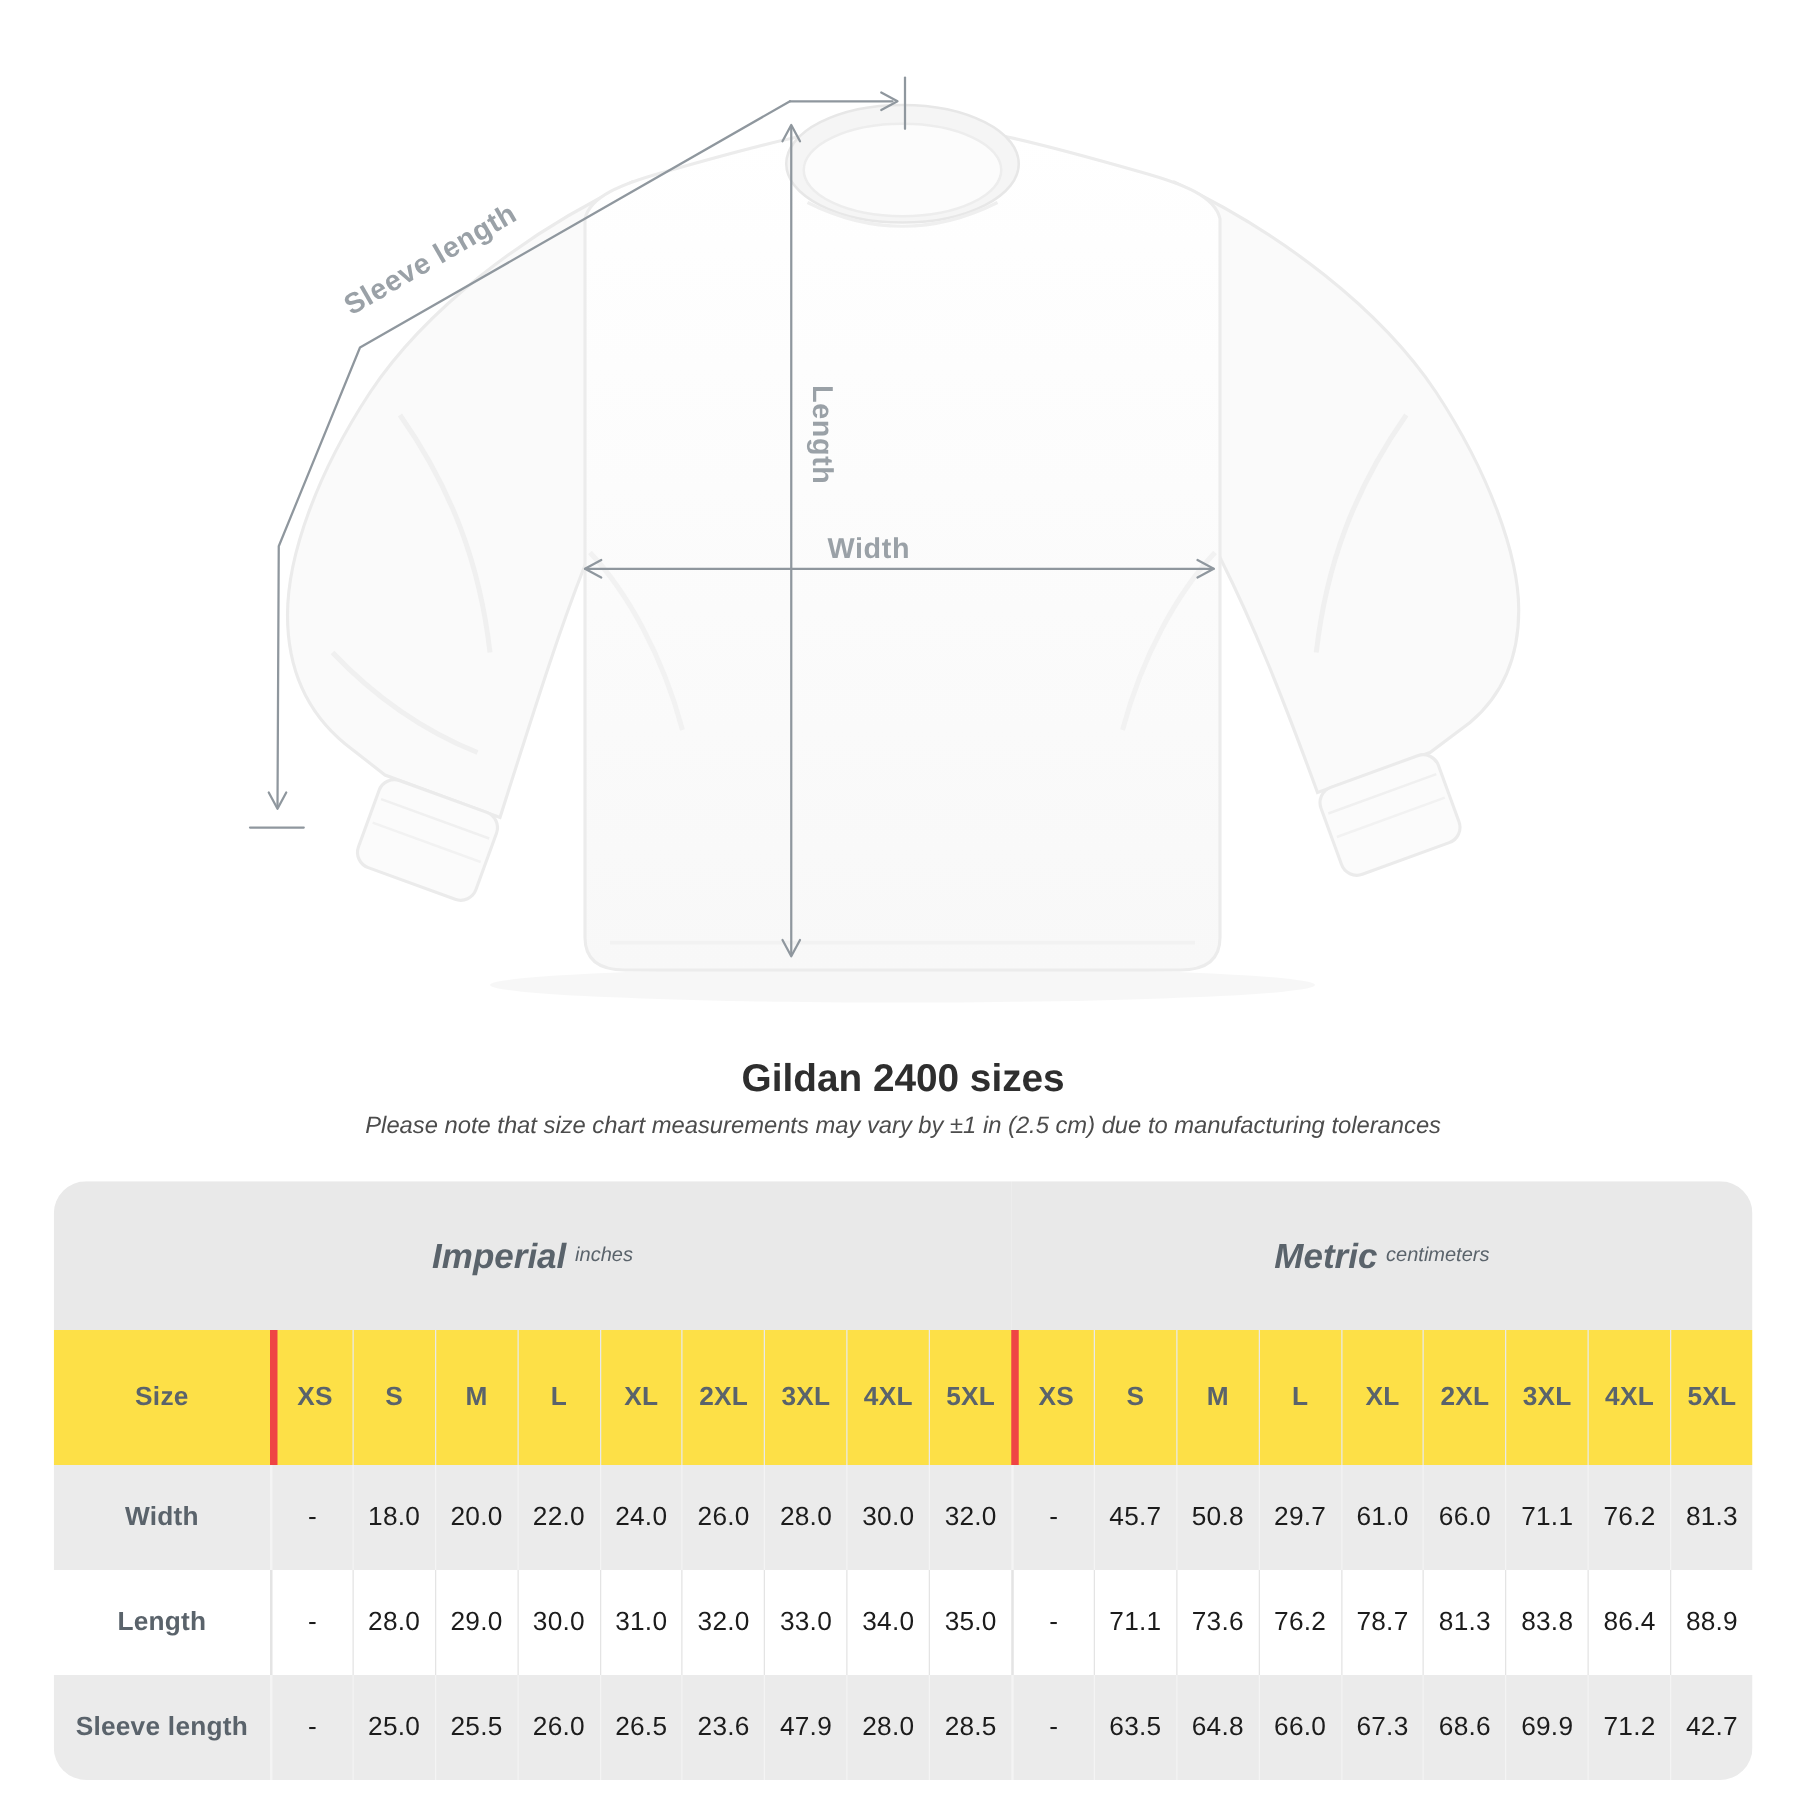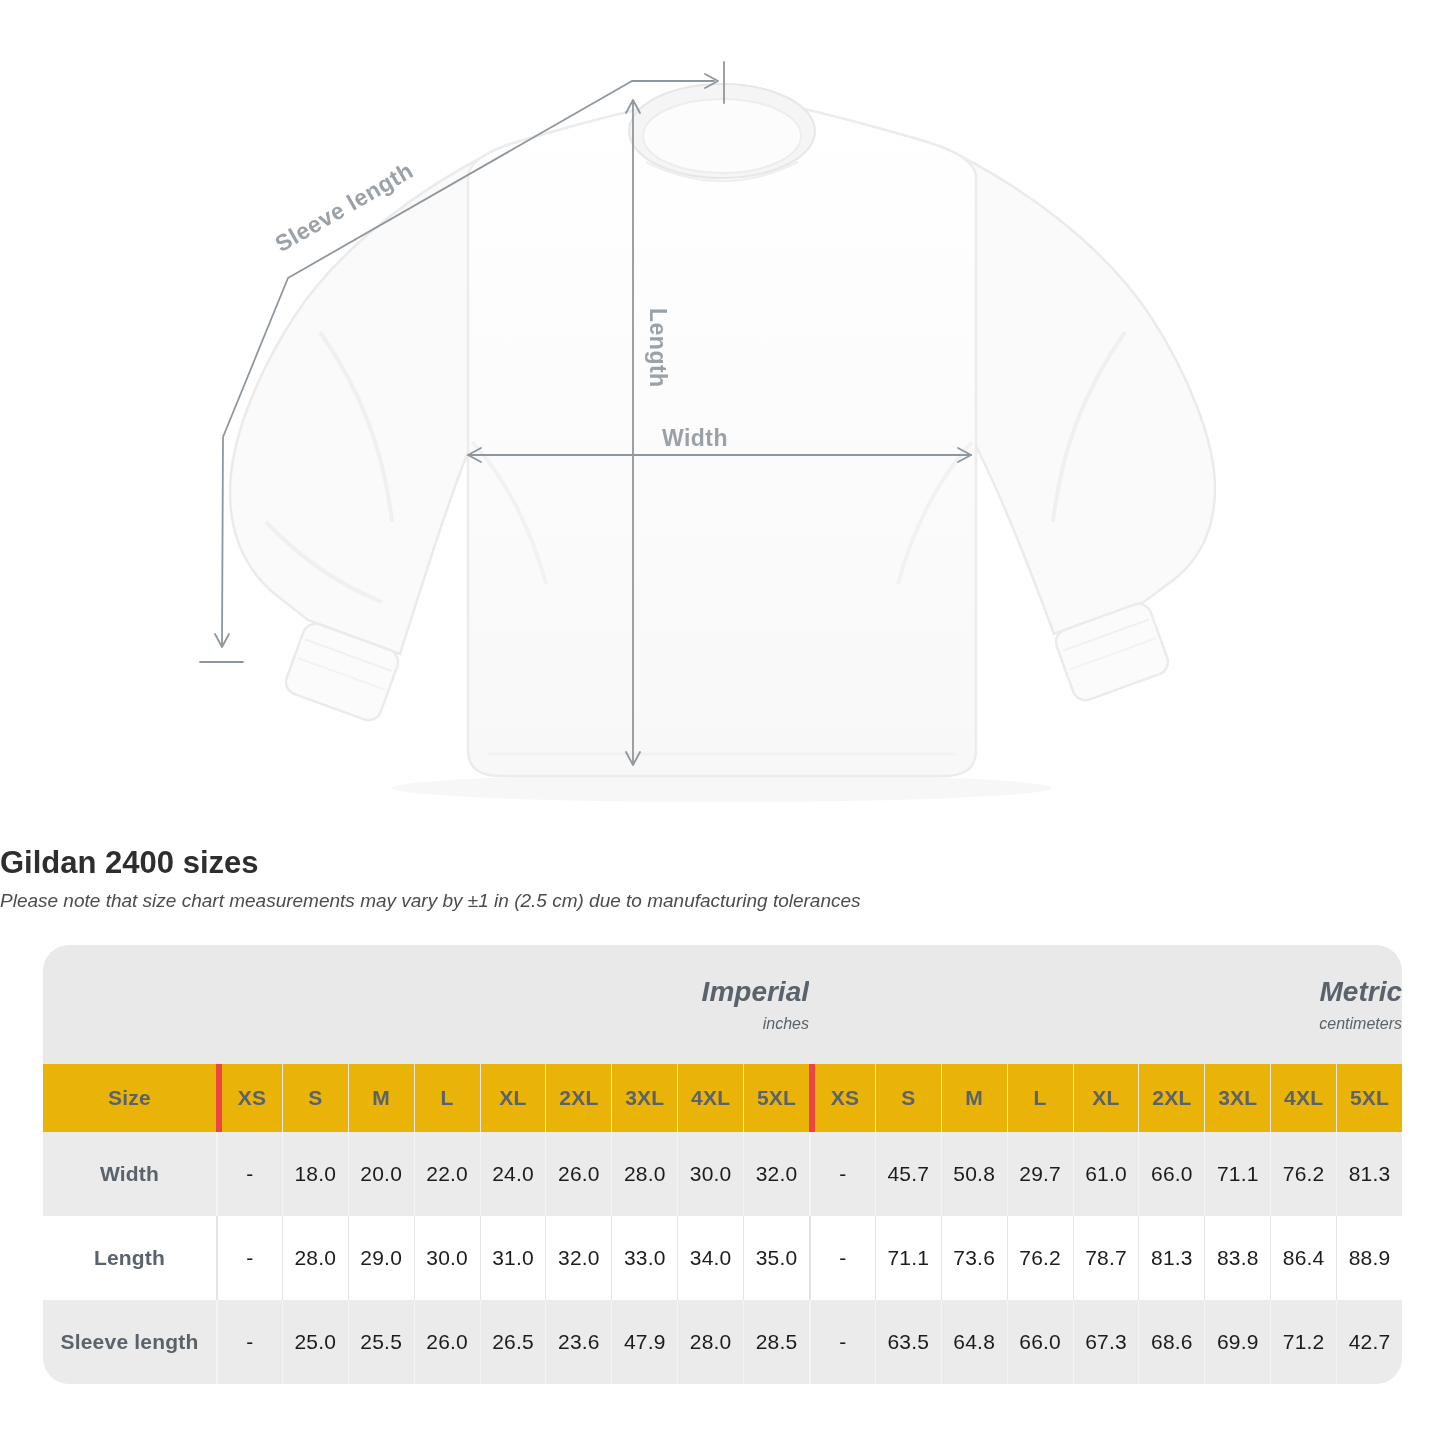--- a/index.html
+++ b/index.html
@@ -4,37 +4,37 @@
 <style>
   html,body { margin:0; padding:0; background:#ffffff; }
   .page {
     position:relative; width:1445px; height:1445px; background:#ffffff;
     font-family:"Liberation Sans", sans-serif; overflow:hidden;
   }
   .diagram { position:absolute; top:0; left:0; width:1445px; height:840px; }
   .diagram svg { display:block; }
   .diagram text { font-family:"Liberation Sans", sans-serif; }
 
-  .title-block { position:absolute; top:845px; left:0; width:1445px; }
+  .title-block { position:absolute; top:845px; left:0; width:1445px; text-align:center; }
   .title-block h1 { margin:0; font-size:31px; line-height:1.15; font-weight:bold; color:#2e2e2e; }
   .title-block p { margin:9px 0 0 0; font-size:19px; font-style:italic; color:#4c4c4c; }
 
   .size-table {
     position:absolute; left:43px; top:945px; width:1359px;
     border-radius:26px; overflow:hidden; color:#1c1c1c;
   }
   .trow { display:grid; grid-template-columns:173px repeat(18, 1fr); }
   .trow.band { height:119px; }
-  .group { grid-column:span 10; background:#e9e9e9; display:flex; flex-direction:column;
-           align-items:flex-end; justify-content:center; gap:7px; }
+  .group { grid-column:span 10; background:#e9e9e9; display:flex; flex-direction:row;
+           align-items:center; justify-content:center; gap:7px; }
   .group.metric { grid-column:span 9; }
   .gname { font-size:28px; font-weight:bold; font-style:italic; color:#5a636b; }
   .gunit { font-size:16px; font-style:italic; color:#5a636b; }
 
-  .trow.sizes { height:68px; background:#eab308; --sep:#e9e9e9; }
+  .trow.sizes { height:108px; background:#fde047; --sep:#e9e9e9; }
   .trow.data  { height:84px; }
   .trow.gray  { background:#ebebeb; --sep:#f4f4f4; }
   .trow.white { background:#ffffff; --sep:#e4e4e4; }
 
   .cell { display:flex; align-items:center; justify-content:center;
           font-size:21px; letter-spacing:0.2px; }
   .cell + .cell { border-left:1.5px solid var(--sep); }
   .cell.first  { border-left:2px solid var(--sep); }
   .cell.gstart { border-left:2px solid var(--sep); }
   .trow.sizes .cell.first,

